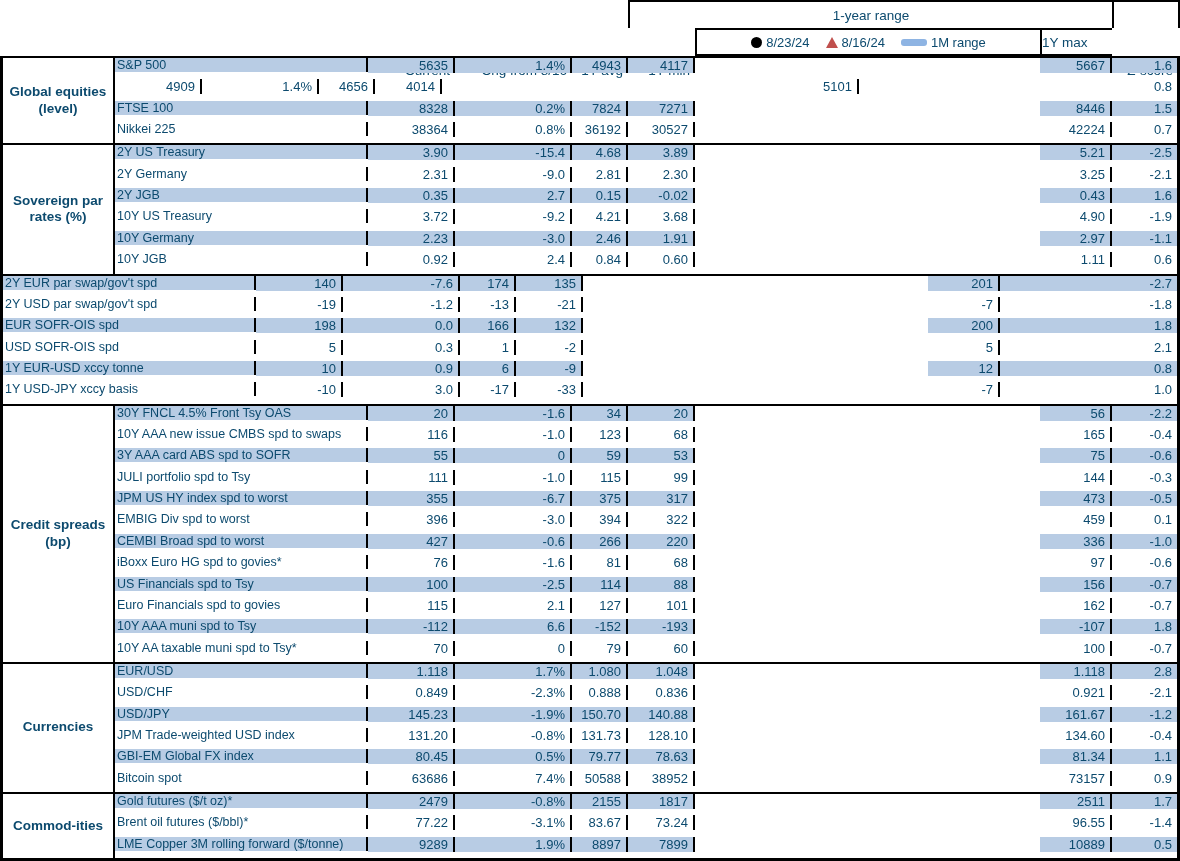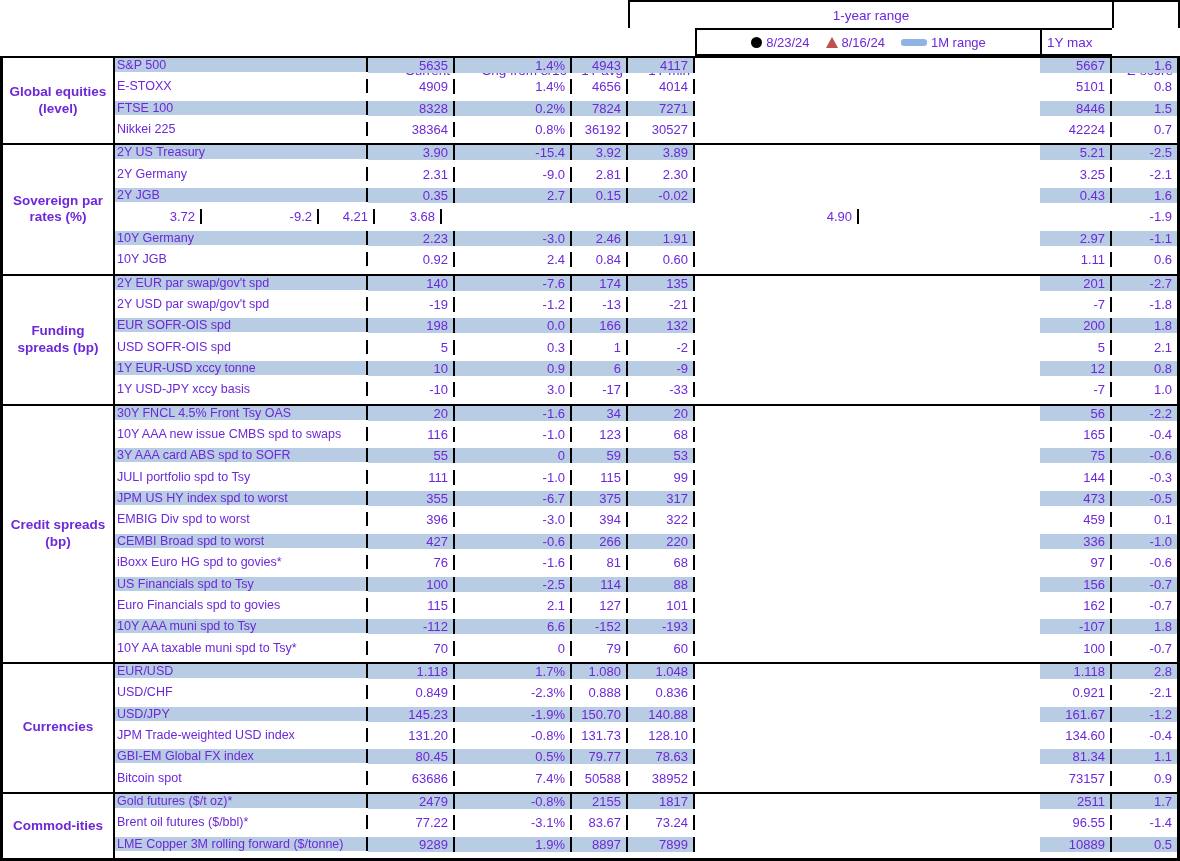--- a/index.html
+++ b/index.html
@@ -1,33 +1,33 @@
 <!DOCTYPE html>
 <html style="--shade: #B8CCE4; --bar: #8EB4E3; --track: #BFBFBF; --tri: #C0504D; --dot: #000000;"><head>
 <meta charset="utf-8">
 <style>
   html,body{margin:0;padding:0;background:#fff;}
   *{box-sizing:border-box;}
   .page{
     position:relative;width:1180px;height:861px;background:#fff;
-    font-family:"Liberation Sans","DejaVu Sans",sans-serif;color:#6d28d9;overflow:hidden;
+    font-family:"Liberation Sans","DejaVu Sans",sans-serif;color:#0c4a6e;overflow:hidden;
   }
   
   .hrow{display:flex;align-items:stretch;}
   .hrow1{height:28px;}
   .hrow2{height:28px;}
   .hspacer{background:#fff;}
   .hcell{
     border:2px solid #000;border-right:0;
     display:flex;align-items:center;font-size:13.5px;background:#fff;
   }
   .hcell.last{border-right:2px solid #000;}
   .hrow1 .hcell{border-bottom:0;justify-content:center;}
   .hcell.num{justify-content:flex-end;padding-right:5px;margin-top:40px;}
-  .hcell.maxh{justify-content:flex-start;padding-left:5px;}
+  .hcell.maxh{justify-content:flex-start;}
   .legend{display:flex;justify-content:center;align-items:center;gap:16px;}
   .lg-item{display:flex;align-items:center;gap:4px;font-size:13px;}
   .lg-dot{width:11px;height:11px;border-radius:50%;background:var(--dot);}
   .lg-tri{width:0;height:0;border-left:6px solid transparent;border-right:6px solid transparent;border-bottom:11px solid var(--tri);}
   .lg-bar{width:26px;height:7px;border-radius:3px;background:var(--bar);}
   
   .tbody{
     height:805px;display:flex;flex-direction:column;
     border:3px solid #000;border-top:0;
   }
@@ -109,21 +109,20 @@
                 <div class="trackline"></div>
                 <div class="bar1m" style="left: 69%; width: 31%;"></div>
                 <div class="dotmark" style="left: 97.9%;"></div>
                 <div class="trimark" style="left: 92.9%;"></div>
               </div>
             </div>
             <div class="cell num max">5667</div>
             <div class="cell num z">1.6</div>
           </div>
           <div class="row">
-            <div class="cell name">E-STOXX</div>
             <div class="cell num current">4909</div>
             <div class="cell num chg">1.4%</div>
             <div class="cell num avg">4656</div>
             <div class="cell num min">4014</div>
             <div class="cell chart">
               <div class="trackwrap">
                 <div class="trackline"></div>
                 <div class="bar1m" style="left: 51%; width: 31%;"></div>
                 <div class="dotmark" style="left: 82.3%;"></div>
                 <div class="trimark" style="left: 76.1%;"></div>
@@ -168,21 +167,21 @@
           </div>
         </div>
       </div>
       <div class="section" style="flex-grow: 6;">
         <div class="group-cell">Sovereign par rates (%)</div>
         <div class="rows">
           <div class="row shaded">
             <div class="cell name">2Y US Treasury</div>
             <div class="cell num current">3.90</div>
             <div class="cell num chg">-15.4</div>
-            <div class="cell num avg">3.92</div>
+            <div class="cell num avg">4.68</div>
             <div class="cell num min">3.89</div>
             <div class="cell chart">
               <div class="trackwrap">
                 <div class="trackline"></div>
                 <div class="bar1m" style="left: 0%; width: 39%;"></div>
                 <div class="dotmark" style="left: 0.8%;"></div>
                 <div class="trimark" style="left: 12.4%;"></div>
               </div>
             </div>
             <div class="cell num max">5.21</div>
@@ -216,20 +215,21 @@
                 <div class="trackline"></div>
                 <div class="bar1m" style="left: 57%; width: 43%;"></div>
                 <div class="dotmark" style="left: 82.2%;"></div>
                 <div class="trimark" style="left: 76.2%;"></div>
               </div>
             </div>
             <div class="cell num max">0.43</div>
             <div class="cell num z">1.6</div>
           </div>
           <div class="row">
+            <div class="cell name">10Y US Treasury</div>
             <div class="cell num current">3.72</div>
             <div class="cell num chg">-9.2</div>
             <div class="cell num avg">4.21</div>
             <div class="cell num min">3.68</div>
             <div class="cell chart">
               <div class="trackwrap">
                 <div class="trackline"></div>
                 <div class="bar1m" style="left: 0%; width: 37%;"></div>
                 <div class="dotmark" style="left: 3.3%;"></div>
                 <div class="trimark" style="left: 10.8%;"></div>
@@ -268,21 +268,20 @@
                 <div class="dotmark" style="left: 62.7%;"></div>
                 <div class="trimark" style="left: 58%;"></div>
               </div>
             </div>
             <div class="cell num max">1.11</div>
             <div class="cell num z">0.6</div>
           </div>
         </div>
       </div>
       <div class="section" style="flex-grow: 6;">
-        <div class="group-cell">Funding spreads (bp)</div>
         <div class="rows">
           <div class="row shaded">
             <div class="cell name">2Y EUR par swap/gov't spd</div>
             <div class="cell num current">140</div>
             <div class="cell num chg">-7.6</div>
             <div class="cell num avg">174</div>
             <div class="cell num min">135</div>
             <div class="cell chart">
               <div class="trackwrap">
                 <div class="trackline"></div>

